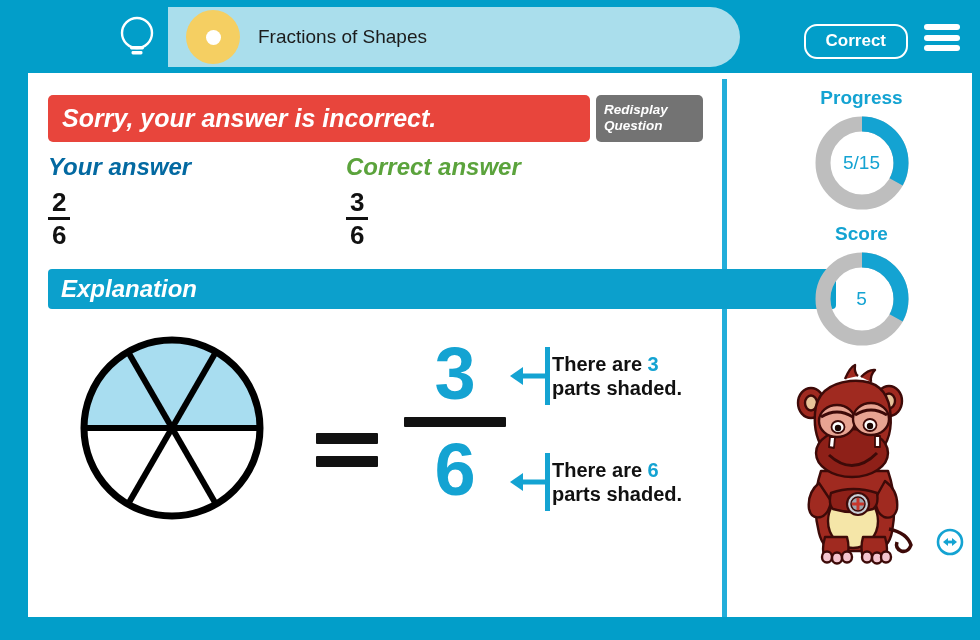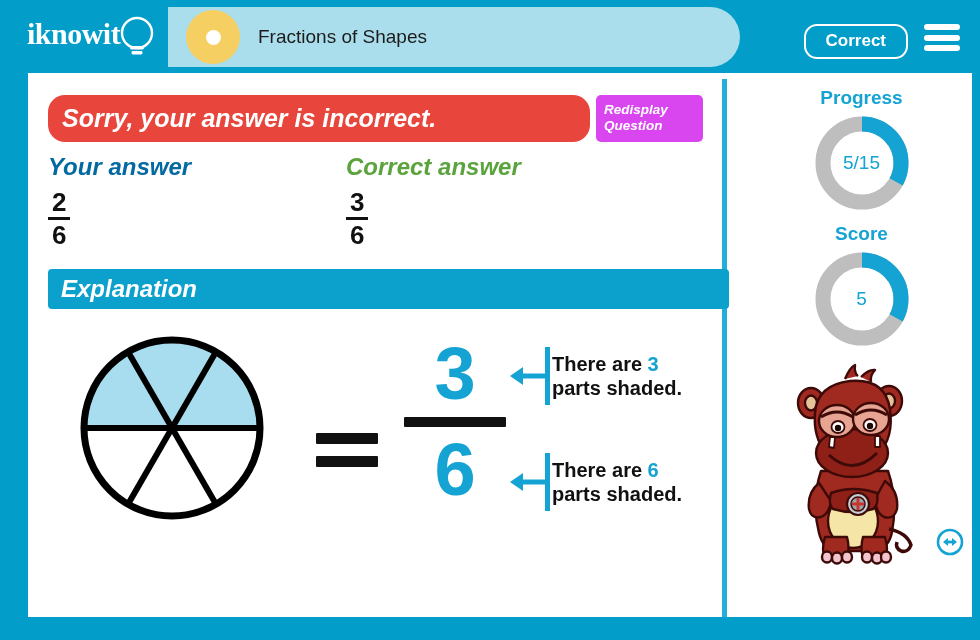--- a/index.html
+++ b/index.html
@@ -146,38 +146,38 @@
     position: absolute;
     left: 0; top: 0;
     width: 694px; height: 544px;
   }
 
   .result-banner {
     position: absolute;
     left: 20px; top: 22px;
     width: 542px; height: 47px;
     background: #E8453C;
-    border-radius: 17px;
+    border-radius: 5px;
     display: flex;
     align-items: center;
   }
   .result-banner-text {
     margin-left: 14px;
     color: #ffffff;
     font-size: 25px;
     font-weight: bold;
     font-style: italic;
     white-space: nowrap;
   }
 
   .redisplay-btn {
     position: absolute;
     left: 568px; top: 22px;
     width: 107px; height: 47px;
-    background: #d946ef;
+    background: #737373;
     border-radius: 5px;
     color: #ffffff;
     font-size: 13.5px;
     font-weight: bold;
     font-style: italic;
     line-height: 15.5px;
     padding: 7px 0 0 8px;
   }
 
   .answers {
@@ -210,21 +210,21 @@
     color: #111111;
     line-height: 26px;
   }
   .frac .num { display: block; padding: 0 4px 2px; }
   .frac .bar { display: block; height: 3px; background: #111111; }
   .frac .den { display: block; padding: 2px 4px 0; }
 
   .explanation-banner {
     position: absolute;
     left: 20px; top: 196px;
-    width: 681px; height: 40px;
+    width: 788px; height: 40px;
     background: #0CA0CC;
     border-radius: 4px;
     display: flex;
     align-items: center;
   }
   .explanation-banner-text {
     margin-left: 13px;
     color: #ffffff;
     font-size: 24px;
     font-weight: bold;
@@ -365,21 +365,20 @@
   }
 </style>
 </head>
 <body>
 
 <div id="app">
 
   <div class="header">
 
     <div class="logo">
-      <span>iknowit</span>
       <svg class="logo-bulb" viewBox="0 0 44 44">
         <circle cx="22" cy="18" r="15" fill="none" stroke="#ffffff" stroke-width="2.4"></circle>
         <rect x="15" y="31" width="14" height="3.4" rx="1.4" fill="#ffffff"></rect>
         <rect x="16.5" y="36" width="11" height="3.4" rx="1.4" fill="#ffffff"></rect>
       </svg>
     </div>
 
     <div class="title-pill">
       <div class="title-dot">
         <div class="title-dot-inner"></div>

